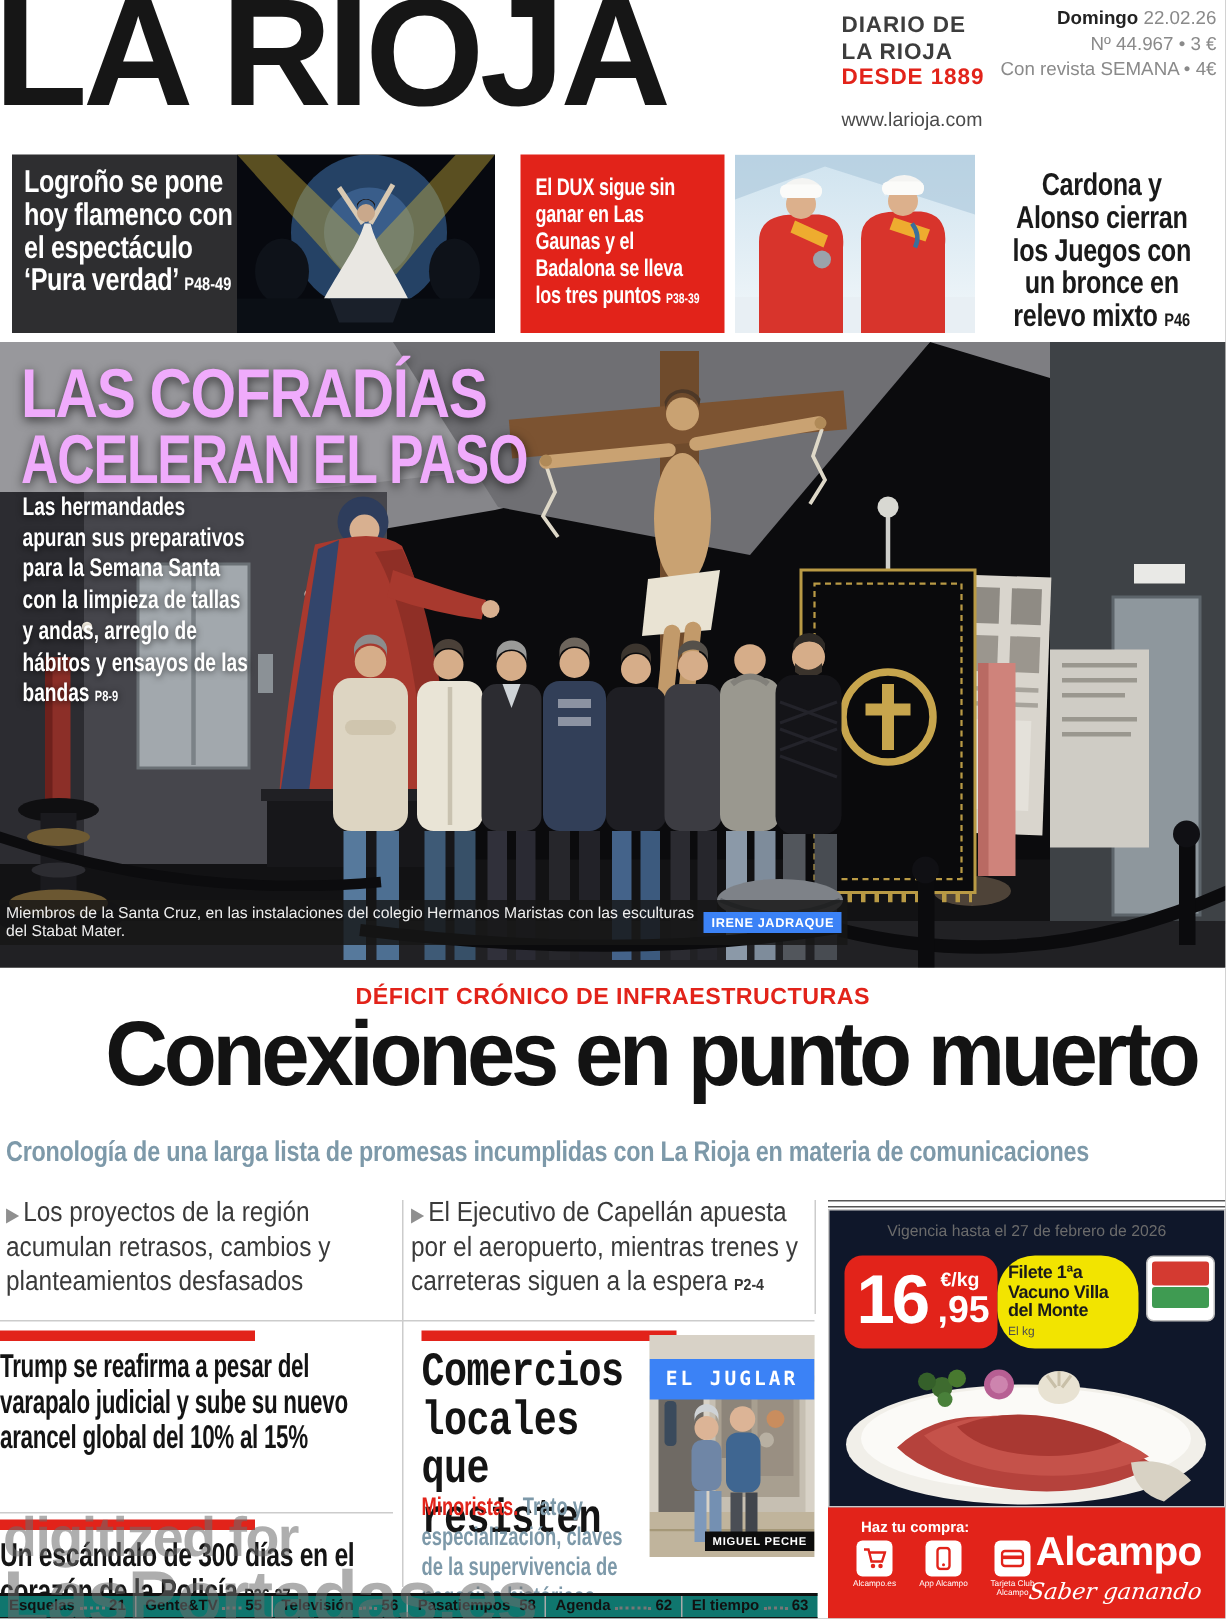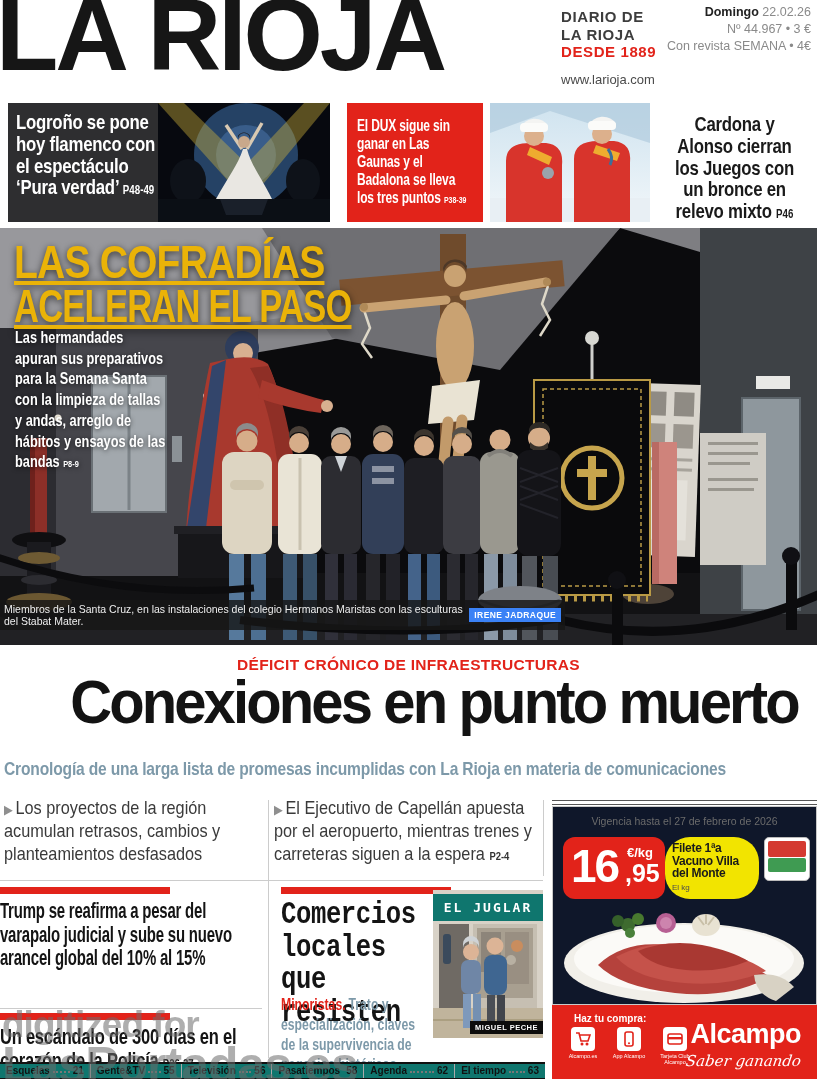--- a/index.html
+++ b/index.html
@@ -35,21 +35,21 @@
   .teaser1-text { width:150px; padding:8px 2px 6px 8px; color:#fff; font-weight:bold; font-size:21px; line-height:1.04; letter-spacing:-.3px; }
   .teaser1-photo { flex:1; position:relative; overflow:hidden; }
   .teaser2 { position:absolute; left:347px; top:0; width:136px; height:119px; background:#e2231a; color:#fff; padding:14px 8px 8px 10px; font-weight:bold; font-size:16px; line-height:1.12; letter-spacing:-.2px; }
   .teaser3 { position:absolute; left:490px; top:0; width:327px; height:119px; display:flex; }
   .teaser3-photo { width:160px; position:relative; overflow:hidden; }
   .teaser3-text { flex:1; padding:10px 2px 0 4px; font-weight:bold; font-size:21px; line-height:1.04; color:#1a1a1a; text-align:center; letter-spacing:-.3px; }
 
   
   .lead { position:absolute; top:228px; left:0; width:817px; height:417px; background:#111; border-bottom:1px solid #999; }
   .lead svg { position:absolute; top:0; left:0; }
-  .lead-headline { position:absolute; top:12px; left:14px; color:#eab308; font-weight:900; font-size:46px; line-height:.96; letter-spacing:-1px; text-shadow:0 2px 8px rgba(0,0,0,.65);text-decoration:underline; }
+  .lead-headline { position:absolute; top:12px; left:14px; color:#f0abfc; font-weight:900; font-size:46px; line-height:.96; letter-spacing:-1px; text-shadow:0 2px 8px rgba(0,0,0,.65); }
   .lead-stand { position:absolute; top:100px; left:15px; width:152px; color:#fff; font-weight:bold; font-size:17px; line-height:1.22; text-shadow:0 1px 6px rgba(0,0,0,.7); }
   .lead-caption { position:absolute; left:0; bottom:14px; width:565px; background:rgba(22,22,22,.82); color:#eee; font-size:10.5px; padding:3px 4px; display:flex; align-items:center; gap:5px; }
   .lead-caption .credit { background:#3b82f6; color:#fff; font-weight:bold; font-size:8.5px; letter-spacing:.4px; padding:2px 5px; white-space:nowrap; }
 
   
   .kicker { position:absolute; top:656px; left:0; width:817px; text-align:center; color:#e2231a; font-weight:bold; font-size:15.5px; letter-spacing:.3px; }
   .mainhead { position:absolute; top:672px; left:0; width:817px; text-align:right; font-weight:900; font-size:61px; letter-spacing:-3px; color:#131313; line-height:1; white-space:nowrap; }
   .subhead { position:absolute; top:758px; left:4px; width:810px; color:#7d99a9; font-weight:bold; font-size:19px; letter-spacing:-.2px; }
   .bullets { position:absolute; top:797px; left:4px; width:540px; display:flex; }
   .bullet { font-size:18.5px; color:#3a3a3a; line-height:1.24; }
@@ -71,21 +71,21 @@
   .story-trump .dek { margin-top:7px; font-size:15.5px; color:#565656; line-height:1.18; }
   .story-esc { position:absolute; top:1013px; left:0; width:262px; }
   .story-esc h2 { font-size:22px; font-weight:900; line-height:1.07; letter-spacing:-.3px; color:#141414; }
 
   
   .story-com { position:absolute; top:887px; left:281px; width:262px; }
   .story-com h2 { font-size:32px; font-weight:900; line-height:1.02; letter-spacing:-.5px; color:#141414; width:150px;font-family:Liberation Mono, monospace; }
   .story-com .dek { position:absolute; top:108px; left:0; width:150px; font-weight:bold; font-size:17px; line-height:1.18; color:#7d99a9; }
   .story-com .dek .lead-in { color:#e2231a; margin-right:4px; }
   .storefront { position:absolute; top:3px; left:152px; width:110px; height:148px; background:#d6cfc4; overflow:hidden; }
-  .storefront .sign { position:absolute; top:4px; left:0; width:110px; height:27px; background:#0f766e; color:#fff; font-weight:bold; font-size:13px; letter-spacing:2px; text-align:center; line-height:27px; font-family:"DejaVu Sans Mono",monospace; }
+  .storefront .sign { position:absolute; top:16px; left:0; width:110px; height:27px; background:#3b82f6; color:#fff; font-weight:bold; font-size:13px; letter-spacing:2px; text-align:center; line-height:27px; font-family:"DejaVu Sans Mono",monospace; }
   .storefront .credit { position:absolute; right:0; bottom:4px; background:#0c0c0c; color:#fff; font-weight:bold; font-size:7.5px; letter-spacing:.5px; padding:2px 5px; }
 
   
   .ad { position:absolute; top:800px; left:552px; width:265px; height:279px; }
   .ad .dblrule { height:5px; border-top:1px solid #555; border-bottom:1px solid #555; }
   .ad .adwhite { position:absolute; top:6px; left:0; width:265px; height:199px; background:#0f172a; border:1px solid #c9c9c9; overflow:hidden; }
   .ad .validity { margin-top:8px; text-align:center; font-size:10.5px; color:#6b6b6b; }
   .pricebox { position:absolute; top:30px; left:10px; width:102px; height:62px; background:#e2231a; border-radius:12px; color:#fff; }
   .pricebox .int { position:absolute; left:8px; top:2px; font-size:46px; font-weight:900; letter-spacing:-2px; }
   .pricebox .unit { position:absolute; left:64px; top:8px; font-size:13px; font-weight:bold; }

